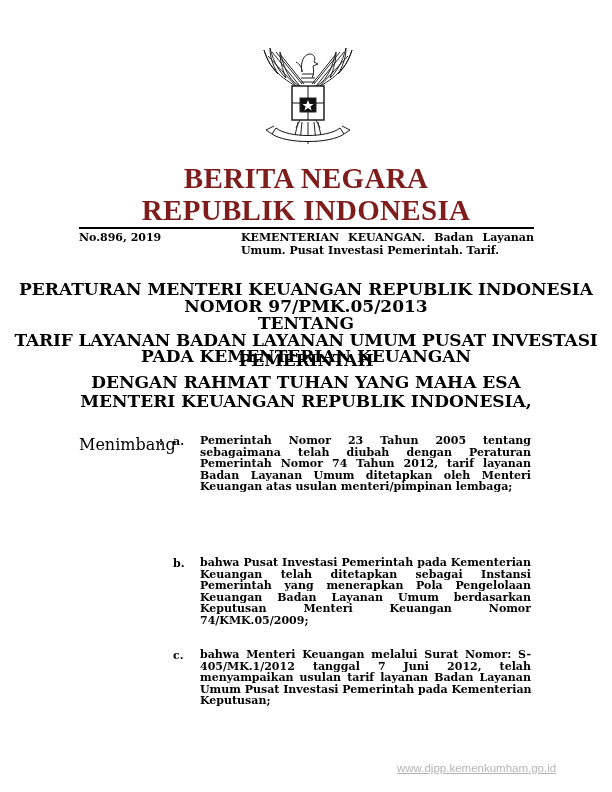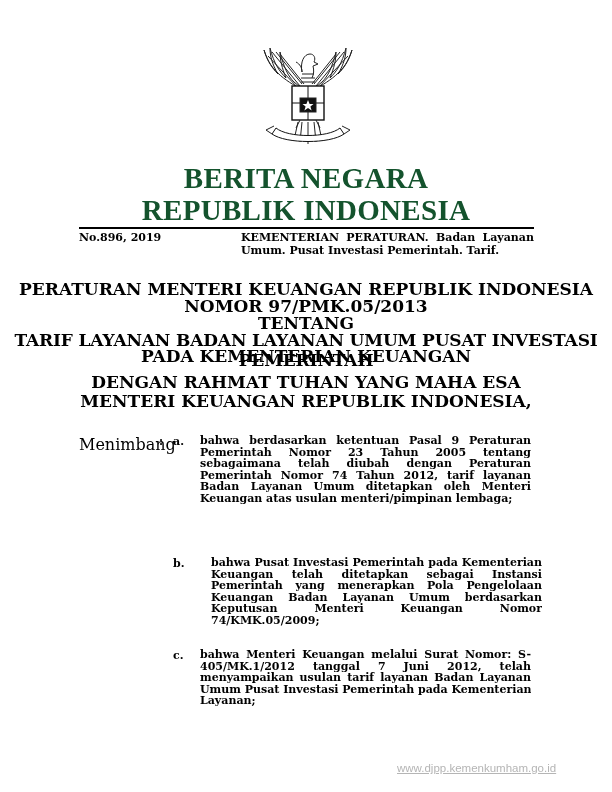--- a/index.html
+++ b/index.html
@@ -1,18 +1,18 @@
 <!DOCTYPE html>
 <html><head>
 <meta charset="utf-8">
 <style>
   html, body { margin: 0; padding: 0; background: #ffffff; }
   body { width: 612px; height: 792px; position: relative; overflow: hidden; font-family: "DejaVu Serif", "Liberation Serif", serif; color: #000; }
   .emblem { position: absolute; left: 258px; top: 42px; width: 100px; height: 112px; }
-  .title { position: absolute; left: 0; width: 612px; text-align: center; font-family: "Liberation Serif", serif; font-weight: bold; color: #14532d; }
+  .title { position: absolute; left: 0; width: 612px; text-align: center; font-family: "Liberation Serif", serif; font-weight: bold; color: #7f1d1d; }
   .t1 { top: 162px; font-size: 29px; letter-spacing: 0.3px; }
   .t2 { top: 194px; font-size: 29px; letter-spacing: 0.3px; }
   .rule { position: absolute; left: 79px; top: 227px; width: 455px; height: 2px; background: #000; }
   .docno { position: absolute; left: 79px; top: 231px; font-size: 11px; font-weight: bold; }
   .subject { position: absolute; left: 241px; top: 231px; width: 293px; font-size: 11px; font-weight: bold; line-height: 13px; text-align: justify; text-align-last: left; }
   .subject .l1 { display: block; text-align: justify; text-align-last: justify; }
   .center { position: absolute; left: 0; width: 612px; text-align: center; font-size: 17px; font-weight: bold; }
   .label { position: absolute; left: 79px; font-size: 16px; font-weight: normal; }
   .colon { position: absolute; left: 159px; font-size: 11px; font-weight: bold; }
   .letter { position: absolute; left: 173px; font-size: 11px; font-weight: bold; }
@@ -52,57 +52,56 @@
     <path d="M14 92 L8 88 L16 84 M86 92 L92 88 L84 84"></path>
   </svg>
 </div>
 
 <div class="title t1">BERITA NEGARA</div>
 <div class="title t2">REPUBLIK INDONESIA</div>
 <div class="rule"></div>
 
 <div class="docno">No.896, 2019</div>
 <div class="subject">
-  <span class="l1">KEMENTERIAN PERATURAN. Badan Layanan</span>
+  <span class="l1">KEMENTERIAN KEUANGAN. Badan Layanan</span>
   <span>Umum. Pusat Investasi Pemerintah. Tarif.</span>
 </div>
 
 <div class="center" style="top:279px;">PERATURAN MENTERI KEUANGAN REPUBLIK INDONESIA</div>
 <div class="center" style="top:296px;">NOMOR 97/PMK.05/2013</div>
 <div class="center" style="top:313px;">TENTANG</div>
 <div class="center" style="top:330px; letter-spacing:-0.15px;">TARIF LAYANAN BADAN LAYANAN UMUM PUSAT INVESTASI PEMERINTAH</div>
 <div class="center" style="top:346px;">PADA KEMENTERIAN KEUANGAN</div>
 <div class="center" style="top:372px;">DENGAN RAHMAT TUHAN YANG MAHA ESA</div>
 <div class="center" style="top:391px;">MENTERI KEUANGAN REPUBLIK INDONESIA,</div>
 
 <div class="label" style="top:435px;">Menimbang</div>
 <div class="colon" style="top:435px;">:</div>
 
 <div class="letter" style="top:435px;">a.</div>
 <div class="para" style="top:435px;">
-  <span>bahwa berdasarkan ketentuan Pasal 9 Peraturan</span>
   <span>Pemerintah Nomor 23 Tahun 2005 tentang</span>
   <span>sebagaimana telah diubah dengan Peraturan</span>
   <span>Pemerintah Nomor 74 Tahun 2012, tarif layanan</span>
   <span>Badan Layanan Umum ditetapkan oleh Menteri</span>
   <span class="last">Keuangan atas usulan menteri/pimpinan lembaga;</span>
 </div>
 
 <div class="letter" style="top:557px;">b.</div>
-<div class="para" style="top:557px;margin-left:11px;">
+<div class="para" style="top:557px;">
   <span>bahwa Pusat Investasi Pemerintah pada Kementerian</span>
   <span>Keuangan telah ditetapkan sebagai Instansi</span>
   <span>Pemerintah yang menerapkan Pola Pengelolaan</span>
   <span>Keuangan Badan Layanan Umum berdasarkan</span>
   <span>Keputusan Menteri Keuangan Nomor</span>
   <span class="last">74/KMK.05/2009;</span>
 </div>
 
 <div class="letter" style="top:649px;">c.</div>
 <div class="para" style="top:649px;">
   <span>bahwa Menteri Keuangan melalui Surat Nomor: S-</span>
   <span>405/MK.1/2012 tanggal 7 Juni 2012, telah</span>
   <span>menyampaikan usulan tarif layanan Badan Layanan</span>
   <span>Umum Pusat Investasi Pemerintah pada Kementerian</span>
-  <span class="last">Layanan;</span>
+  <span class="last">Keputusan;</span>
 </div>
 
 <div class="footer">www.djpp.kemenkumham.go.id</div>
 
 </body></html>

